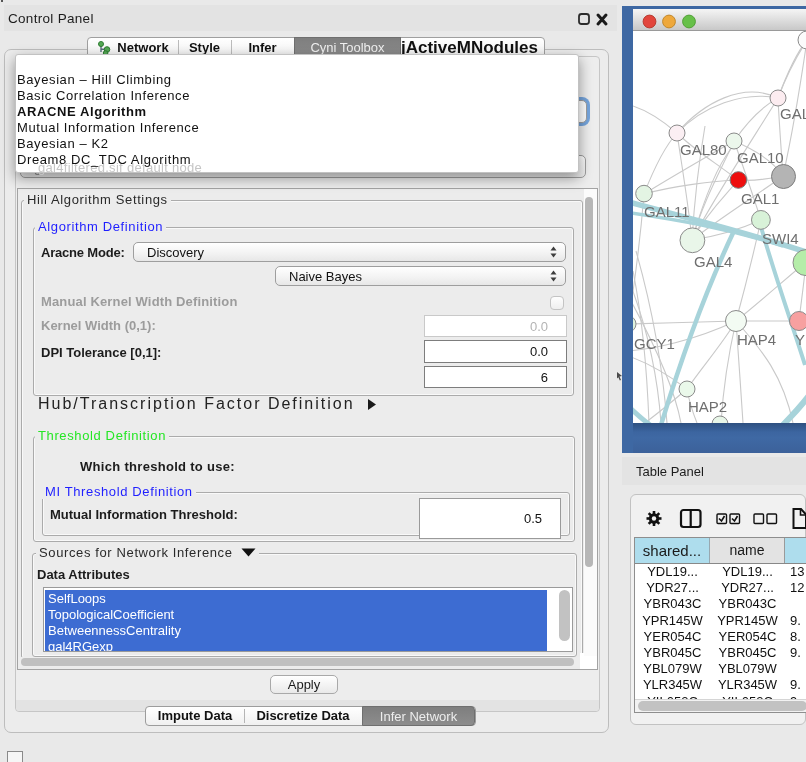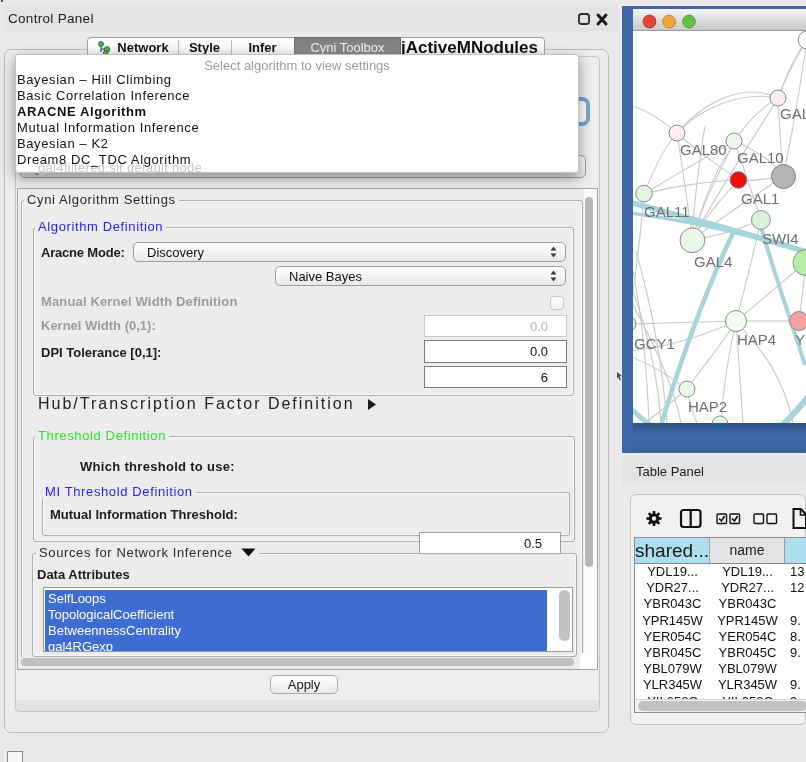--- a/index.html
+++ b/index.html
@@ -60,21 +60,21 @@
   <div class="abs" style="left:313px;top:0;width:127px;height:19px;font-size:17px;font-weight:600;color:#111;
        text-align:center;line-height:19px;">jActiveMNodules</div>
 </div>
 
 <div class="abs" style="left:17px;top:188px;width:581px;height:482px;background:#ececec;
      border:1px solid #a3a3a3;box-sizing:border-box;"></div>
 
 <div id="form" class="abs" style="left:0;top:0;width:806px;height:762px;font-size:13px;color:#1c1c1c;">
 
   <div class="abs gb" style="left:21px;top:200px;width:560px;height:457px;"></div>
-  <div class="abs glab" style="left:24px;top:193px;color:#2a2a2a;">Cyni Algorithm Settings</div>
+  <div class="abs glab" style="left:24px;top:193px;color:#2a2a2a;">Hill Algorithm Settings</div>
 
   <div class="abs gb" style="left:33px;top:227px;width:539px;height:167px;"></div>
   <div class="abs glab" style="left:35px;top:220px;color:#1f1fff;">Algorithm Definition</div>
 
   <div class="abs lbl" style="left:41px;top:245px;letter-spacing:-0.2px;">Aracne Mode:</div>
   <div class="abs combo" style="left:133px;top:242px;width:433px;height:20px;">
       <span>Discovery</span>
       <svg class="stp" width="7" height="12" viewBox="0 0 7 12">
         <path d="M3.5 0.5 L6.5 4.5 L0.5 4.5 Z" fill="#3d3d3d"></path>
         <path d="M3.5 11.5 L6.5 7.5 L0.5 7.5 Z" fill="#3d3d3d"></path>
@@ -108,21 +108,21 @@
 
   <div class="abs gb" style="left:33px;top:436px;width:540px;height:104px;"></div>
   <div class="abs glab" style="left:35px;top:429px;color:#25e625;">Threshold Definition</div>
 
   <div class="abs lbl" style="left:80px;top:459px;letter-spacing:0.3px;">Which threshold to use:</div>
 
   <div class="abs gb" style="left:42px;top:492px;width:526px;height:42px;"></div>
   <div class="abs glab" style="left:42px;top:485px;color:#1f1fff;">MI Threshold Definition</div>
 
   <div class="abs lbl" style="left:50px;top:507px;">Mutual Information Threshold:</div>
-  <div class="abs tf" style="left:419px;top:532px;width:142px;height:23px;border-color:#9a9a9a;">0.5</div>
+  <div class="abs tf" style="left:419px;top:498px;width:142px;height:41px;border-color:#9a9a9a;">0.5</div>
 
   <div class="abs gb" style="left:32px;top:553px;width:543px;height:102px;"></div>
   <div class="abs glab" style="left:36px;top:546px;color:#2a2a2a;">Sources for Network Inference
     <svg width="15" height="9" viewBox="0 0 15 9" style="margin-left:4px;">
         <path d="M0.5 0.5 L14.5 0.5 L7.5 8.5 Z" fill="#111"></path>
       </svg>
   </div>
   <div class="abs lbl" style="left:37px;top:567px;">Data Attributes</div>
 
   <div class="abs" style="left:43px;top:587px;width:530px;height:65px;background:#ffffff;
@@ -141,32 +141,41 @@
   <div class="abs" style="left:18px;top:657px;width:562px;height:10px;background:#ededed;"></div>
   <div class="abs" style="left:21px;top:658px;width:553px;height:8px;background:#c0c0c0;border-radius:4px;"></div>
 
   <div class="abs" style="left:16px;top:700px;width:583px;height:11px;background:#e3e3e3;border-radius:0 0 4px 4px;"></div>
 
   <div class="abs" style="left:17px;top:669px;width:581px;height:1px;background:#a3a3a3;"></div>
   <div class="abs" style="left:270px;top:675px;width:68px;height:19px;border:1px solid #a9a9a9;border-radius:5px;
        background:linear-gradient(#ffffff,#e9e9e9);box-sizing:border-box;text-align:center;
        line-height:17px;font-size:13px;color:#1a1a1a;">Apply</div>
 
+  <div class="abs" style="left:145px;top:706px;width:329px;height:18px;border:1px solid #9c9c9c;border-radius:4px;
+       background:linear-gradient(#ffffff,#f0f0f0);">
+    <div class="abs" style="left:0;top:0;width:98px;height:18px;font-size:13px;font-weight:bold;color:#111;
+         text-align:center;line-height:18px;">Impute Data</div>
+    <div class="abs" style="left:98px;top:2px;width:1px;height:14px;background:#b5b5b5;"></div>
+    <div class="abs" style="left:98px;top:0;width:118px;height:18px;font-size:13px;font-weight:bold;color:#111;
+         text-align:center;line-height:18px;">Discretize Data</div>
+    <div class="abs" style="left:216px;top:-1px;width:113px;height:20px;background:linear-gradient(#7e7e7e,#8d8d8d);
+         border:1px solid #6f6f6f;box-sizing:border-box;border-radius:0 4px 4px 0;font-size:13px;color:#ededed;
+         text-align:center;line-height:19px;">Infer Network</div>
+  </div>
 
   <div class="abs" style="left:25px;top:100px;width:562px;height:23px;background:#fff;border:1px solid #9e9e9e;
        border-radius:5px;box-sizing:border-box;box-shadow:0 0 0 3px rgba(95,150,215,0.85);"></div>
   <div class="abs combo" style="left:20px;top:155px;width:566px;height:23px;">
     <span style="color:#8a8a8a;">gal4filtered.sif default node</span>
     </div>
 
   <div class="abs" style="left:15px;top:54px;width:564px;height:119px;background:#ffffff;
        border:1px solid #c2c2c2;border-radius:3px;box-sizing:border-box;box-shadow:0 5px 14px rgba(0,0,0,0.4);"></div>
   <div class="abs" style="left:38px;top:160px;font-size:13px;color:#c6c6c6;letter-spacing:0.3px;">gal4filtered.sif default node</div>
-  <div class="abs" style="left:15px;top:58px;width:564px;text-align:center;font-size:13px;color:#9b9b9b;
-       line-height:16px;">Select algorithm to view settings</div>
   <div class="abs pit" style="top:72px;">Bayesian – Hill Climbing</div>
   <div class="abs pit" style="top:88px;">Basic Correlation Inference</div>
   <div class="abs pit" style="top:104px;font-weight:bold;">ARACNE Algorithm</div>
   <div class="abs pit" style="top:120px;">Mutual Information Inference</div>
   <div class="abs pit" style="top:136px;">Bayesian – K2</div>
   <div class="abs pit" style="top:152px;">Dream8 DC_TDC Algorithm</div>
 </div>
 
 <div class="abs" style="left:622px;top:6px;width:184px;height:447px;background:#3e68a3;"></div>
 <div class="abs" style="left:633px;top:423px;width:173px;height:30px;background:linear-gradient(#2e5080 0px,#3c65a0 9px,#3f69a4 50%,#3c619a);"></div>
@@ -298,21 +307,21 @@
     <rect x="122" y="6" width="9.5" height="9.5" rx="1"></rect>
   </g>
 
   <path d="M148.5 1 L156 1 L161 6.5 L161 20 L148.5 20 Z" fill="none" stroke="#111" stroke-width="2"></path>
   <path d="M155.5 1.5 L155.5 7 L161 7" fill="none" stroke="#111" stroke-width="1.6"></path>
 </svg>
 
 <div class="abs" style="left:634px;top:537px;width:172px;height:176px;background:#fff;
      border:1px solid #8e8e8e;border-right:none;box-sizing:border-box;overflow:hidden;">
   <div class="abs" style="left:0;top:0;width:75px;height:25px;background:#aedded;border-right:1px solid #98a8b0;
-       box-sizing:border-box;text-align:center;line-height:25px;font-size:19px;color:#1a1a1a;">shared...</div>
+       box-sizing:border-box;text-align:center;line-height:25px;font-size:15px;color:#1a1a1a;">shared...</div>
   <div class="abs" style="left:75px;top:0;width:75px;height:25px;background:#e3e3e3;border-right:1px solid #9a9a9a;
        box-sizing:border-box;text-align:center;line-height:25px;font-size:14px;color:#1a1a1a;">name</div>
   <div class="abs" style="left:150px;top:0;width:22px;height:25px;background:#aedded;"></div>
   <div class="abs" style="left:0;top:25px;width:172px;height:1px;background:#888;"></div>
   <div id="rows" class="abs" style="left:0;top:26px;width:172px;font-size:13px;color:#111;">
     <div class="abs" style="left:0;top:0px;width:75px;height:16px;text-align:center;line-height:16px;">YDL19...</div>
     <div class="abs" style="left:75px;top:0px;width:75px;height:16px;text-align:center;line-height:16px;">YDL19...</div>
     <div class="abs" style="left:155px;top:0px;width:20px;height:16px;line-height:16px;">13</div>
 
     <div class="abs" style="left:0;top:16.2px;width:75px;height:16px;text-align:center;line-height:16px;">YDR27...</div>

